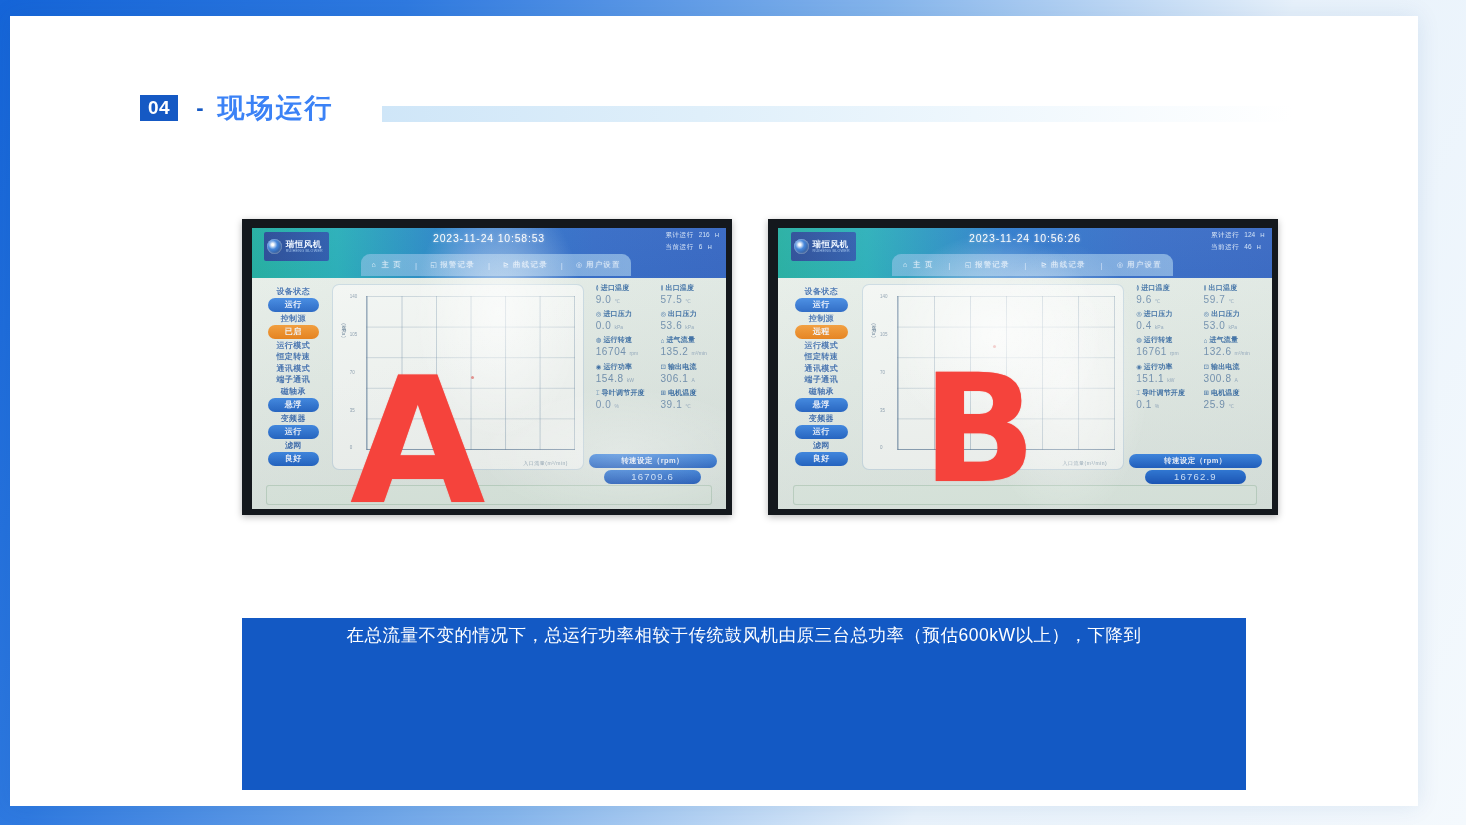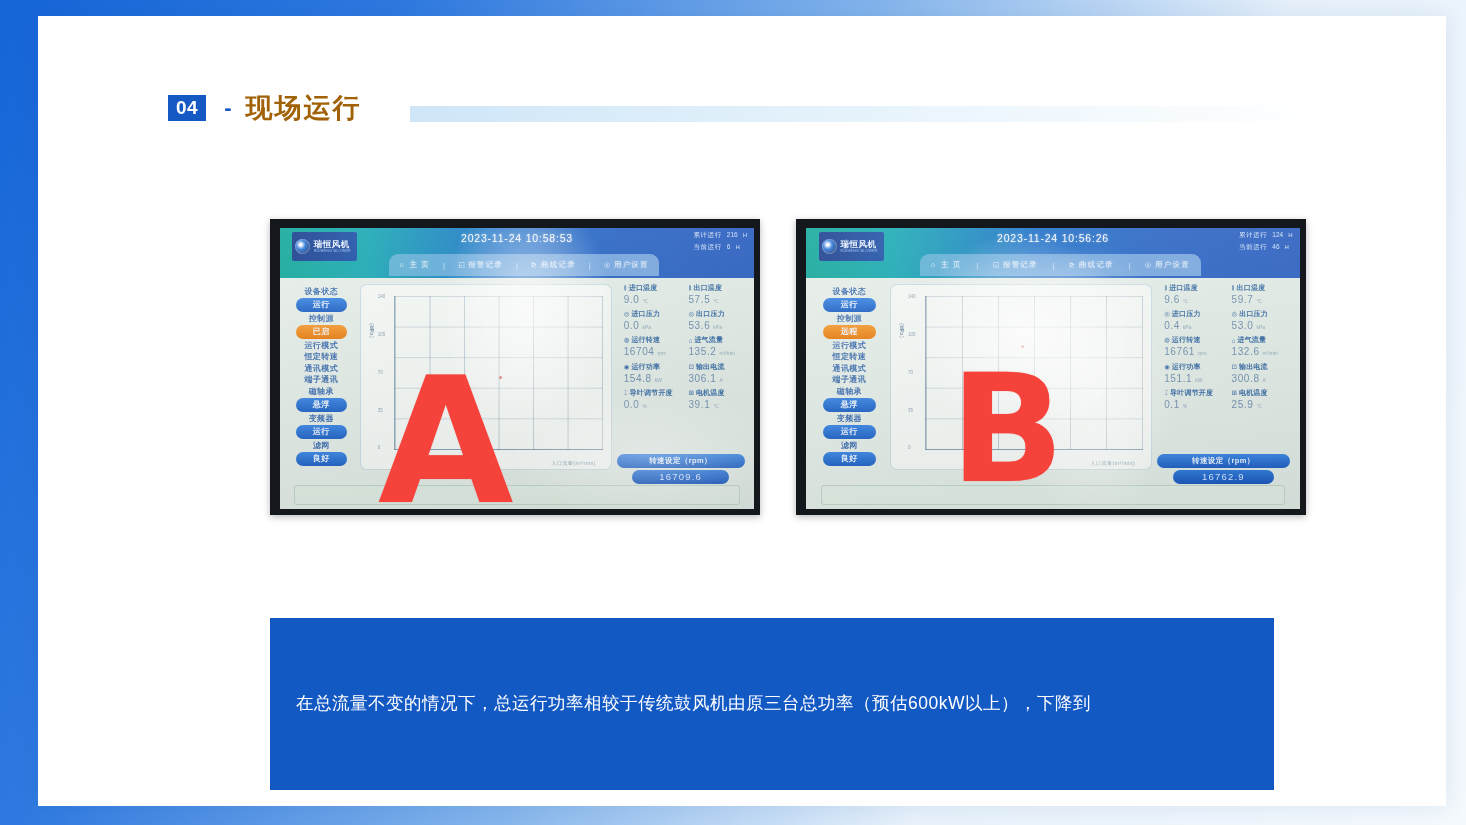--- a/index.html
+++ b/index.html
@@ -4,34 +4,34 @@
 <style>
   * { box-sizing: border-box; margin: 0; padding: 0; }
   html, body { width: 1466px; height: 825px; overflow: hidden; }
   body {
     font-family: "Liberation Sans", "DejaVu Sans", sans-serif;
     background: linear-gradient(115deg, #1565d8 0%, #2f7ae0 22%, #86b6ec 48%, #e8f2fb 70%, #f4f9fd 100%);
     position: relative;
   }
   .slide-card {
     position: absolute;
-    left: 38px; top: 16px;
+    left: 10px; top: 16px;
     width: 1408px; height: 790px;
     background: #ffffff;
     box-shadow: 0 0 22px rgba(20,70,150,.10);
   }
 
   
   .hdr { position: absolute; left: 130px; top: 72px; display: flex; align-items: center; height: 40px; }
   .hdr-num {
     background: #1559c4; color: #fff; font-weight: 700; font-size: 19px;
     padding: 2px 8px 3px; letter-spacing: .5px; line-height: 1.15;
   }
   .hdr-dash { color: #1559c4; font-size: 22px; font-weight: 700; margin: 0 14px 0 18px; }
-  .hdr-title { color: #a16207; font-size: 27px; font-weight: 700; letter-spacing: 2px; }
+  .hdr-title { color: #3b82f6; font-size: 27px; font-weight: 700; letter-spacing: 2px; }
   .hdr-bar {
     position: absolute; left: 372px; top: 90px; width: 910px; height: 16px;
     background: linear-gradient(90deg, #cfe6f8 0%, #dfeffa 35%, #eef7fd 65%, rgba(255,255,255,0) 100%);
   }
 
   
   .photo {
     position: absolute; top: 203px; height: 296px;
     background: #0a0d12; overflow: hidden;
     box-shadow: 0 2px 7px rgba(0,0,0,.28);
@@ -186,21 +186,21 @@
     line-height: .85; pointer-events: none;
     text-shadow: 0 0 1px rgba(245,67,60,.6);
   }
   #mark-a { left: 340px; top: 352px; font-size: 175px; }
   #mark-b { left: 912px; top: 350px; font-size: 150px; }
 
   
   .note {
     position: absolute; left: 232px; top: 602px; width: 1004px; height: 172px;
     background: #1359c4;
-    display: flex; flex-direction: column; justify-content: center;
+    display: flex; justify-content: center;
     padding: 0 26px;
   }
   .note p {
     color: #ffffff; font-size: 17.5px; line-height: 2.05; letter-spacing: .5px;
   }
 </style>
 </head>
 <body>
 
 <div class="slide-card">

